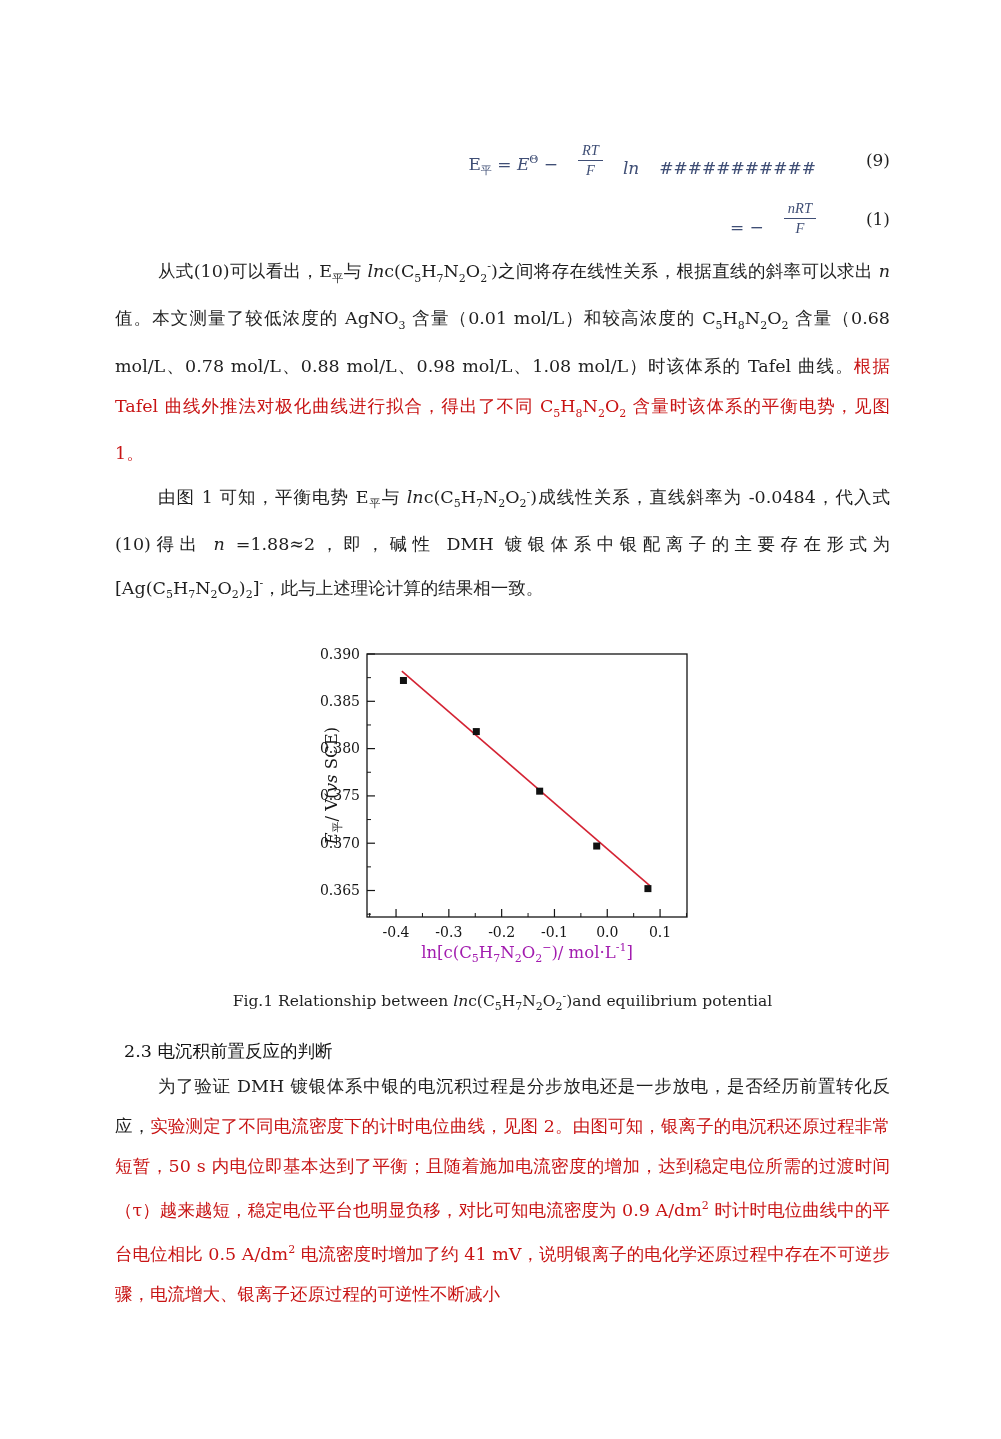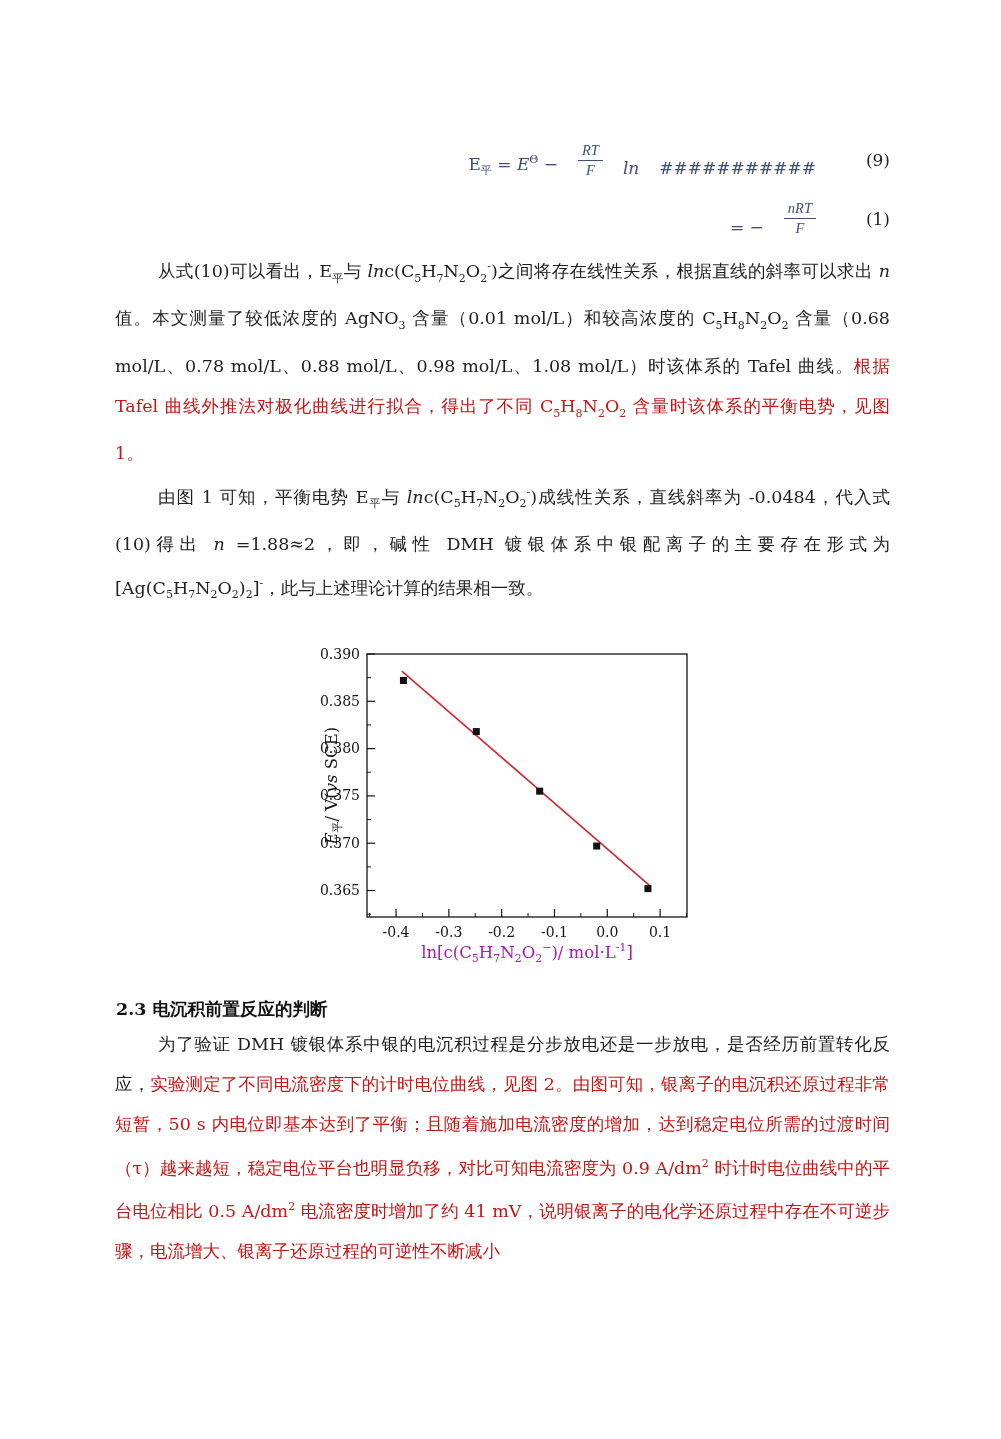--- a/index.html
+++ b/index.html
@@ -44,21 +44,21 @@
   }
   .ylabel{
     position:absolute;width:263px;left:-98px;top:136px;
     transform:rotate(-90deg);
     text-align:center;font-size:16.5px;color:#151515;white-space:nowrap;
   }
   
   .caption{margin:6px 0 0;text-align:center;font-size:15.5px;line-height:26px;}
   .caption.en{font-size:15.5px;}
   h3.sec{
-    margin:16px 1px 0;font-size:17.5px;line-height:30px;font-weight:bold;color:#111;
+    margin:16px 9px 0;font-size:17.5px;line-height:30px;font-weight:normal;color:#111;
   }
   .p5{margin-top:6px;}
 </style>
 </head>
 <body>
 
 <div class="page">
   <div class="content">
 
     <div class="eq-row first">
@@ -135,19 +135,20 @@
           <line x1="67" y1="39.651079136690676" x2="71" y2="39.651079136690676" stroke="#151515" stroke-width="1"></line>
           <line x1="101.85148514851485" y1="33.0287769784175" x2="350.036303630363" y2="247.78057553956862" stroke="#d42333" stroke-width="1.6"></line>
           <rect x="99.93564356435644" y="38.98920863309377" width="7" height="7" fill="#111111"></rect>
           <rect x="172.80693069306932" y="90.07553956834573" width="7" height="7" fill="#111111"></rect>
           <rect x="236.17326732673268" y="149.6762589928059" width="7" height="7" fill="#111111"></rect>
           <rect x="293.2029702970297" y="204.5467625899285" width="7" height="7" fill="#111111"></rect>
           <rect x="344.4240924092409" y="247.1187050359712" width="7" height="7" fill="#111111"></rect>
         </svg>
       </div>
 
+    <p class="caption en">Fig.1 Relationship between <i>ln</i>c(C<sub>5</sub>H<sub>7</sub>N<sub>2</sub>O<sub>2</sub><sup>-</sup>)and equilibrium potential</p>
 
     <h3 class="sec">2.3 电沉积前置反应的判断</h3>
 
     <p class="body indent p5"><span>为了验证 DMH 镀银体系中银的电沉积过程是分步放电还是一步放电，是否经历前置转化反应，</span><span class="red">实验测定了不同电流密度下的计时电位曲线，见图 2。由图可知，银离子的电沉积还原过程非常短暂，50 s 内电位即基本达到了平衡；且随着施加电流密度的增加，达到稳定电位所需的过渡时间（τ）越来越短，稳定电位平台也明显负移，对比可知电流密度为 0.9 A/dm<sup>2</sup> 时计时电位曲线中的平台电位相比 0.5 A/dm<sup>2</sup> 电流密度时增加了约 41 mV，说明银离子的电化学还原过程中存在不可逆步骤，电流增大、银离子还原过程的可逆性不断减小</span></p>
 
   </div>
 </div>
 
 </body></html>

